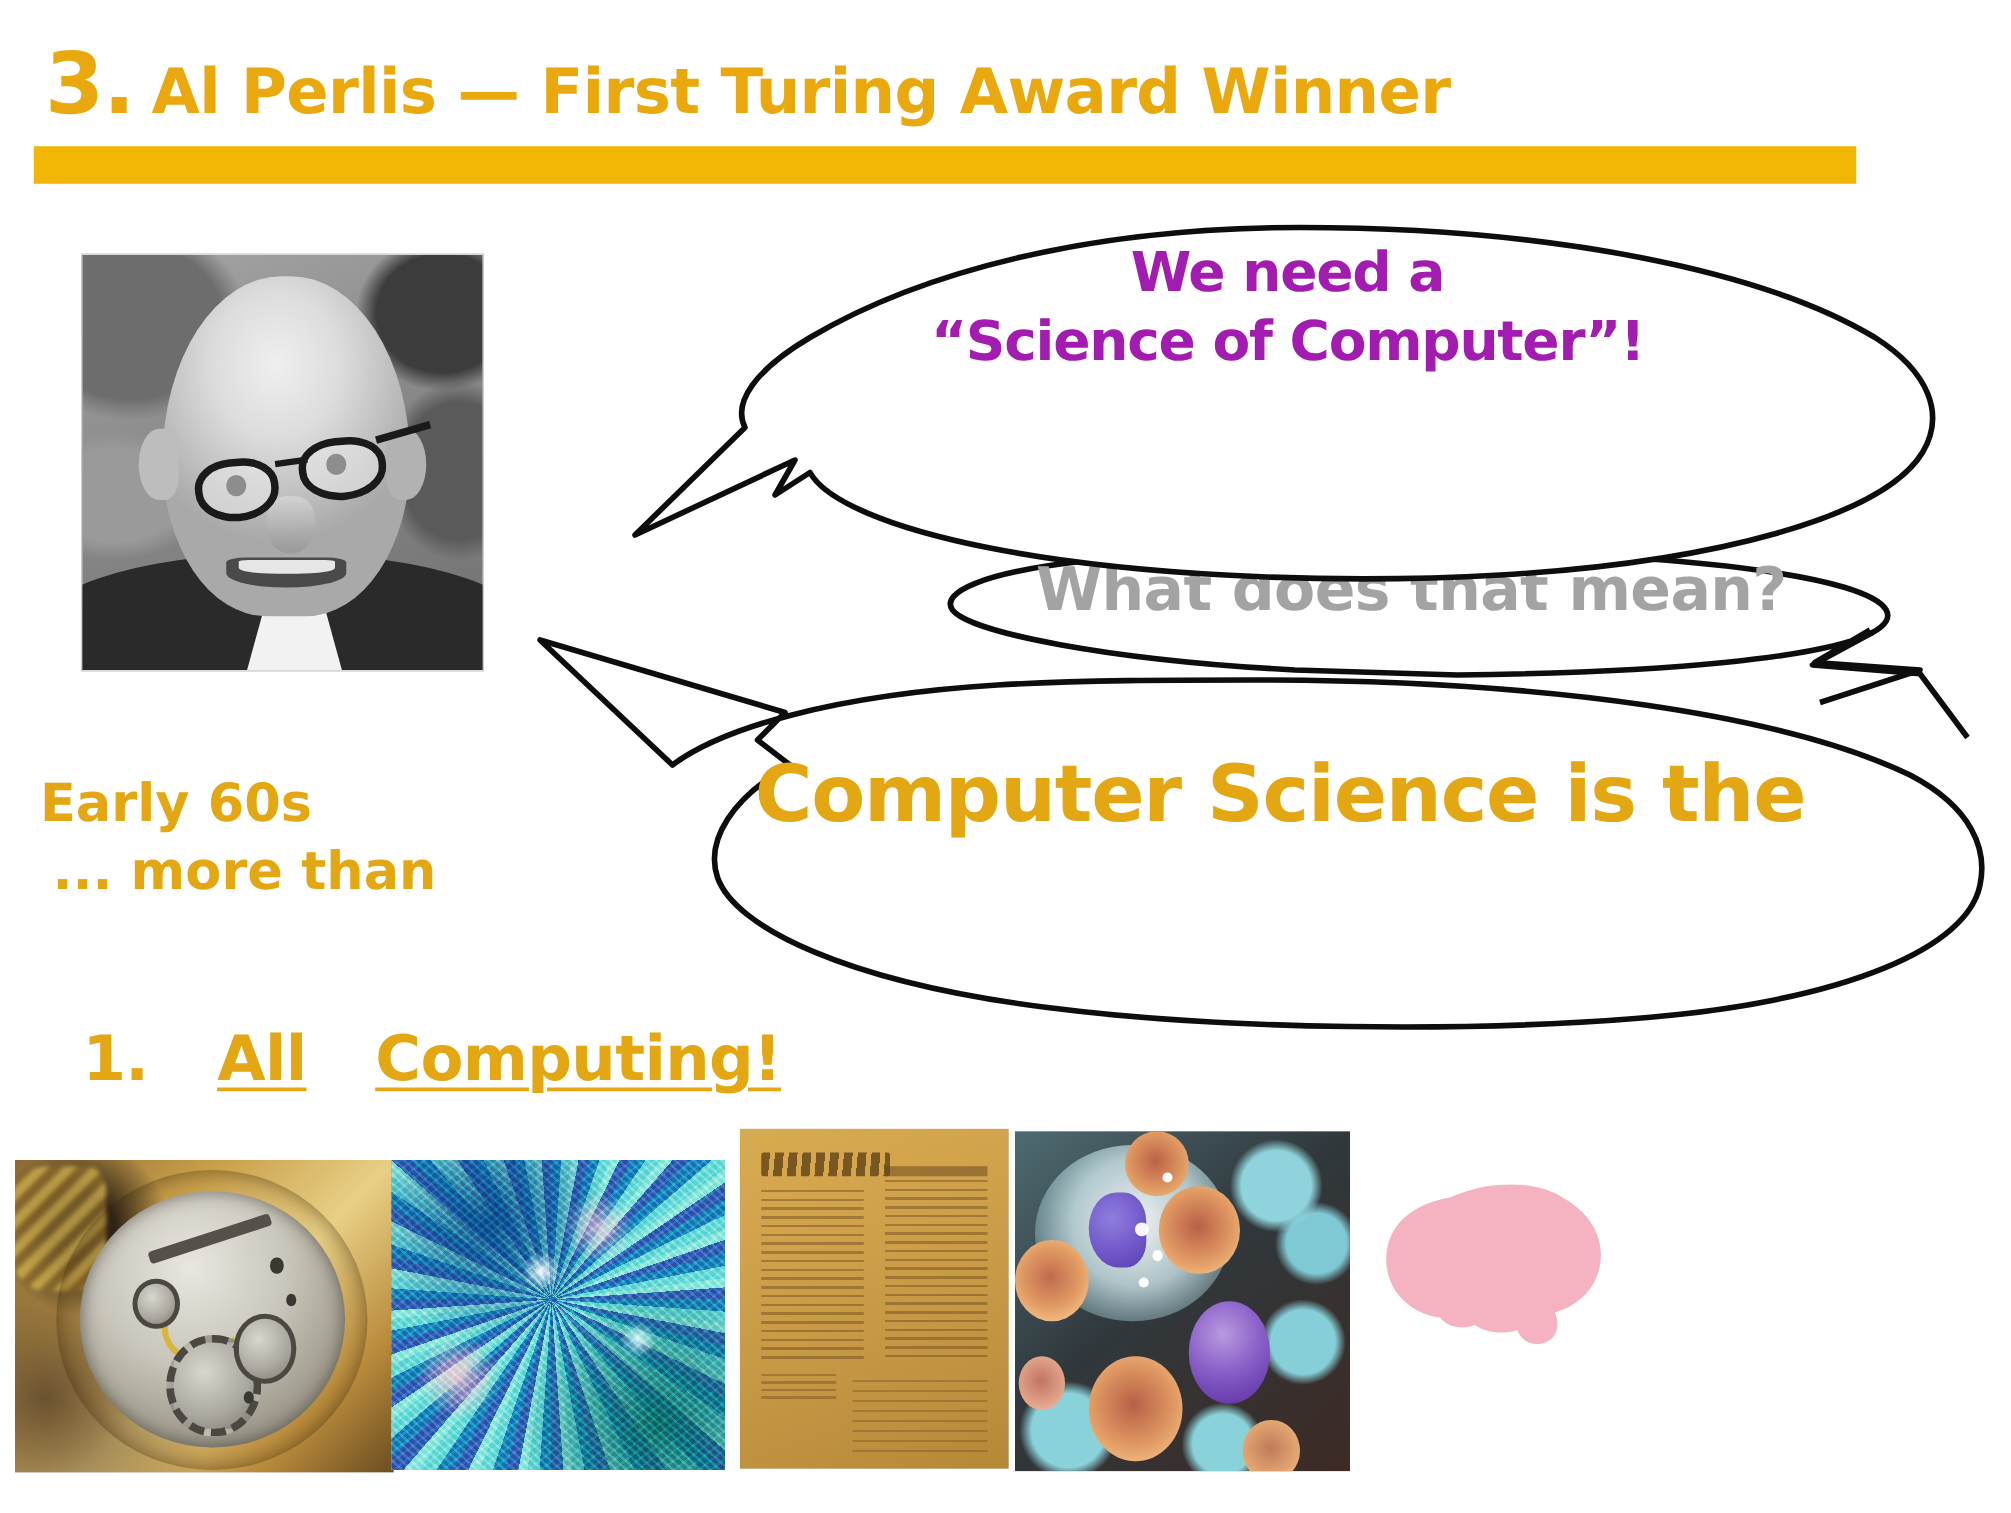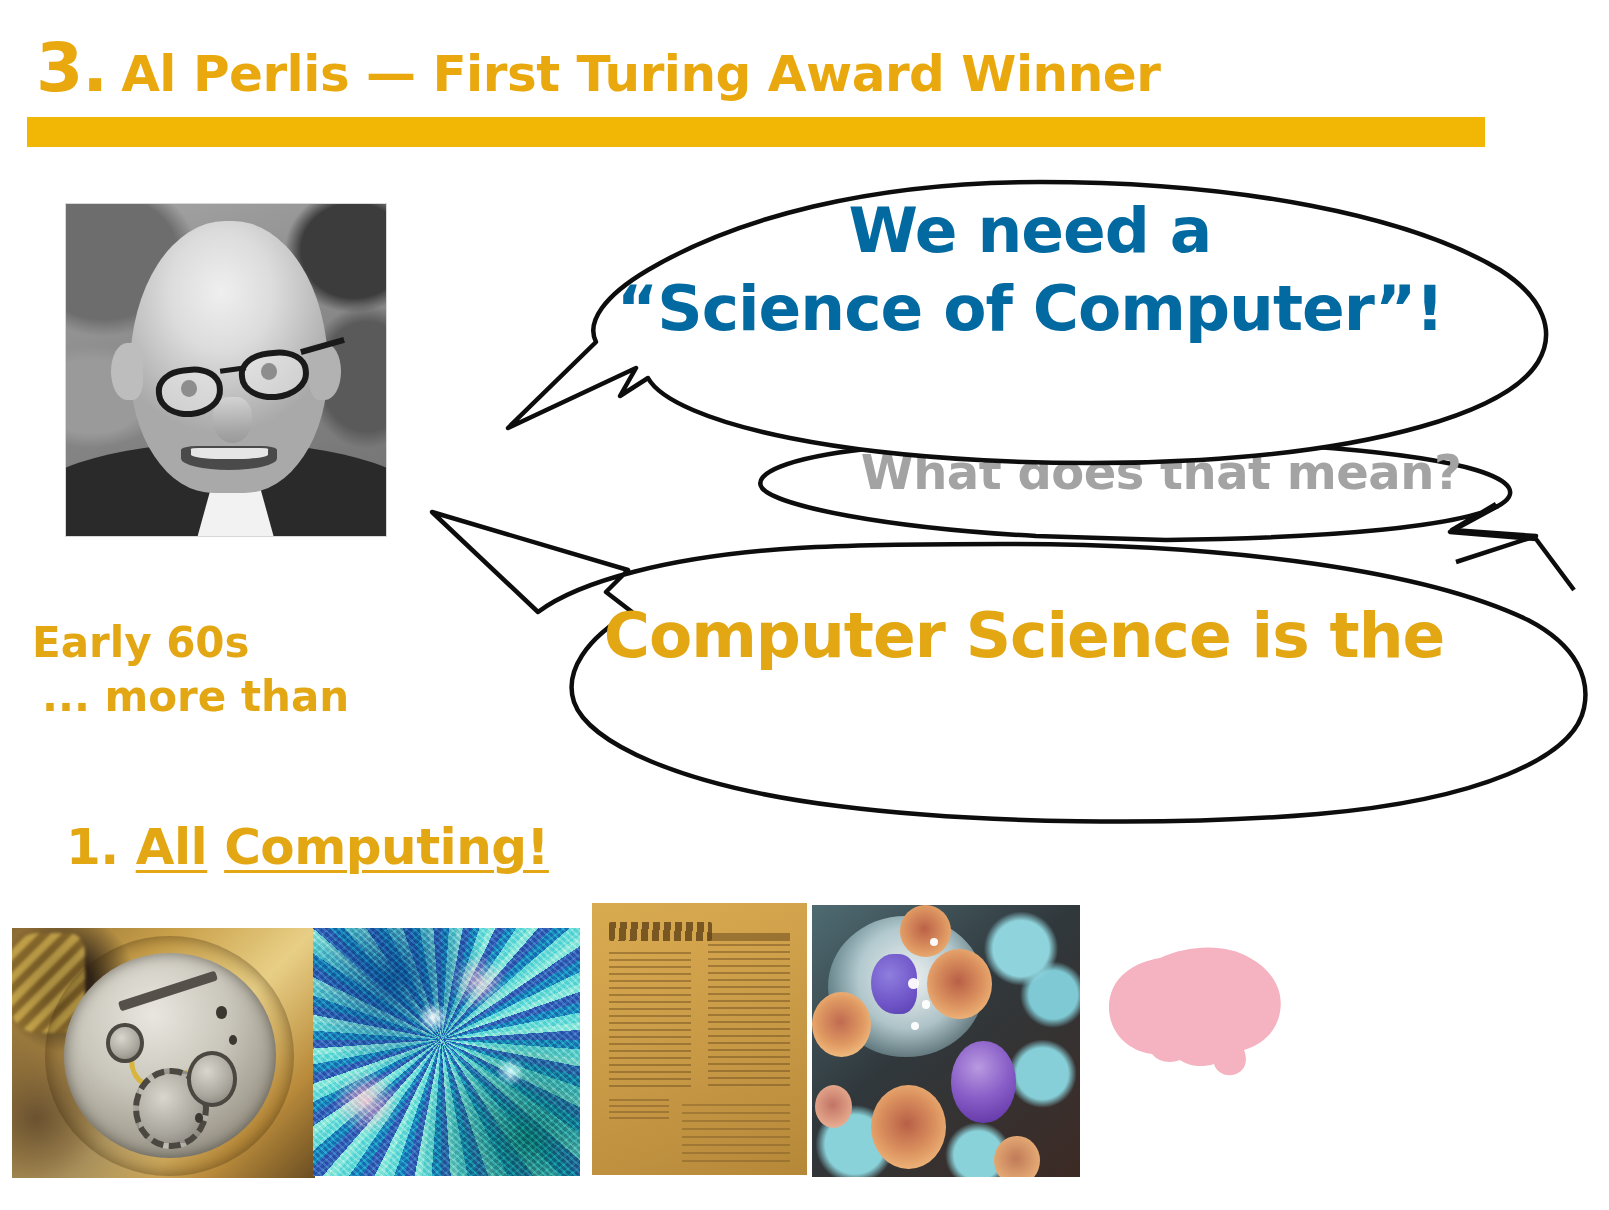--- a/index.html
+++ b/index.html
@@ -186,29 +186,29 @@
     position: absolute;
     text-align: center;
     font-family: "DejaVu Sans", sans-serif;
     font-weight: bold;
     pointer-events: none;
   }
 
   #bubble1-wrap { left: 500px; top: 172px; width: 1060px; height: 300px; }
   #bubble1-text {
     left: 520px; top: 192px; width: 1020px;
-    font-size: 63px;
+    font-size: 44px;
     line-height: 1.24;
-    color: #0369a1;
+    color: #a21caf;
     letter-spacing: -1px;
   }
 
   #bubble2-wrap { left: 736px; top: 432px; width: 835px; height: 140px; }
   #bubble2-text {
-    left: 796px; top: 448px; width: 730px;
+    left: 764px; top: 448px; width: 730px;
     font-size: 48px;
     line-height: 1;
     color: #A3A3A3;
     letter-spacing: -0.5px;
   }
 
   #bubble3-wrap { left: 418px; top: 500px; width: 1170px; height: 320px; }
   #bubble3-text {
     left: 494px; top: 596px; width: 1060px;
     font-size: 63px;
@@ -222,21 +222,21 @@
     position: absolute;
     left: 66px;
     top: 818px;
     white-space: nowrap;
     font-family: "DejaVu Sans", sans-serif;
     font-weight: bold;
     font-size: 50px;
     color: #E2A713;
     letter-spacing: -0.5px;
   }
-  #bullet-row .u { text-decoration: underline; text-decoration-thickness: 3px; text-underline-offset: 6px; }
+  #bullet-row .u { text-decoration: underline; text-decoration-thickness: 3px; text-underline-offset: 6px; margin-left: 38px; }
 
   
   .strip-img {
     position: absolute;
     overflow: hidden;
     background: #cccccc;
   }
 
   
   #img-watch { left: 12px; top: 928px; width: 303px; height: 250px; }

